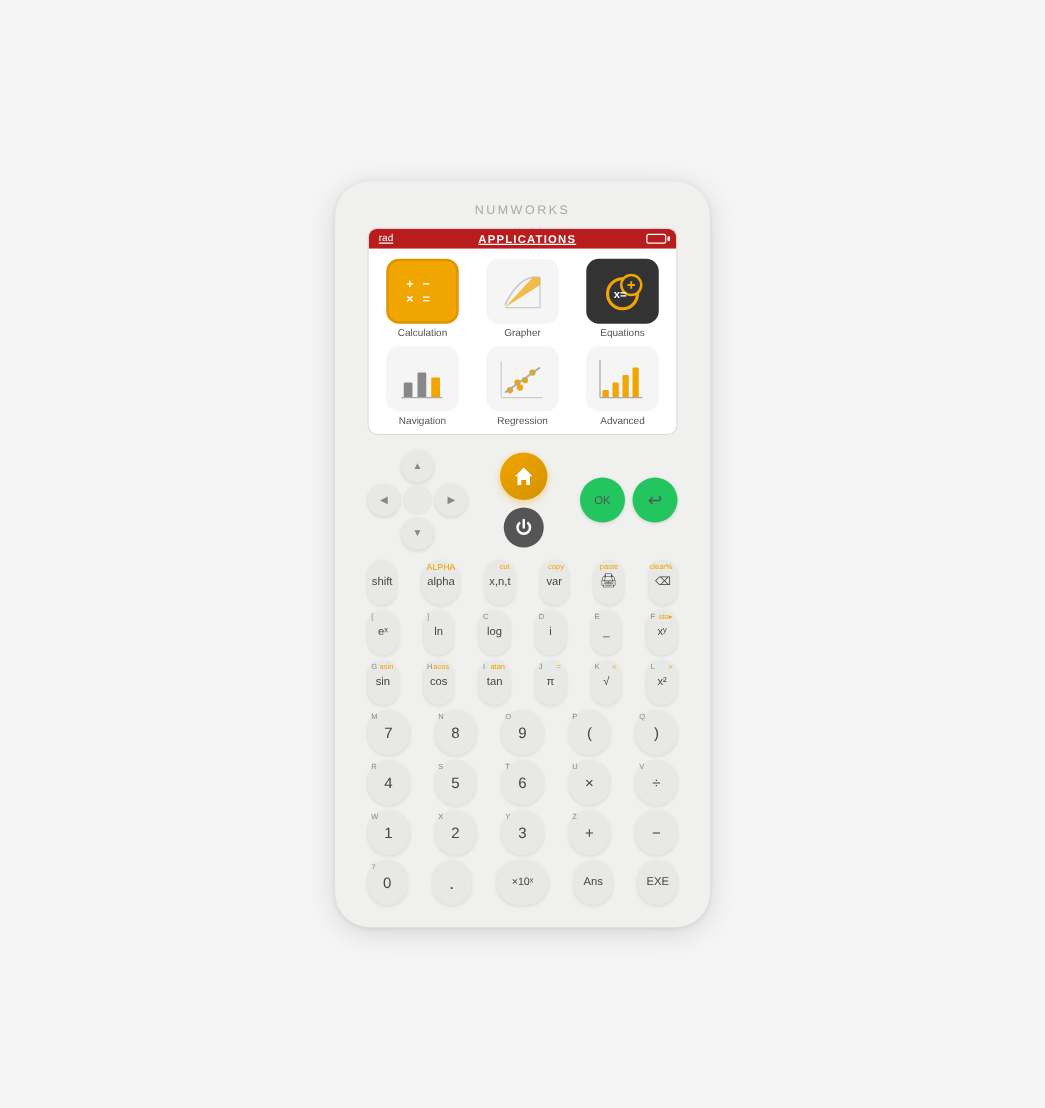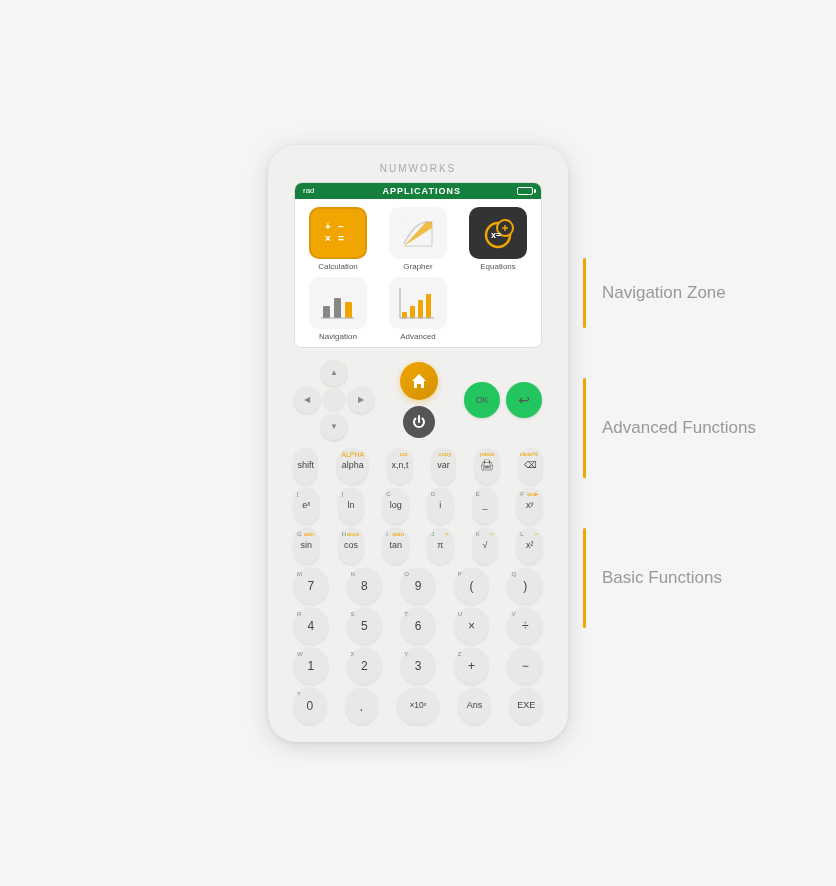--- a/index.html
+++ b/index.html
@@ -49,27 +49,28 @@
     .screen-bezel {
       width: 248px;
       background: #fff;
       border-radius: 8px;
       border: 1.5px solid #ddd;
       overflow: hidden;
       margin-bottom: 12px;
     }
 
     .screen-header {
-      background: #15803d;
+      background: #b91c1c;
       display: flex;
       align-items: center;
       justify-content: space-between;
       padding: 3px 8px;
       font-size: 9px;
       color: #fff;
+      text-decoration: underline;
     }
     .screen-header .title {
       font-size: 9px;
       letter-spacing: 1px;
       font-weight: 600;
       flex: 1;
       text-align: center;
       padding-left: 12px;
     }
     .screen-header .rad { font-size: 8px; }
@@ -350,20 +351,35 @@
             <svg width="44" height="38" viewBox="0 0 44 38">
               <rect x="7" y="22" width="7" height="12" rx="1" fill="#888"></rect>
               <rect x="18" y="14" width="7" height="20" rx="1" fill="#888"></rect>
               <rect x="29" y="18" width="7" height="16" rx="1" fill="#f0a500"></rect>
               <line x1="5" y1="34" x2="38" y2="34" stroke="#aaa" stroke-width="1"></line>
             </svg>
           </div>
           <span class="app-label">Navigation</span>
         </div>
 
+        <div class="app-item">
+          <div class="app-icon" style="background:#f5f5f5;">
+            <svg width="44" height="38" viewBox="0 0 44 38">
+              <circle cx="12" cy="28" r="2.5" fill="#f0a500"></circle>
+              <circle cx="18" cy="22" r="2.5" fill="#f0a500"></circle>
+              <circle cx="24" cy="20" r="2.5" fill="#f0a500"></circle>
+              <circle cx="30" cy="14" r="2.5" fill="#f0a500"></circle>
+              <circle cx="20" cy="26" r="2.5" fill="#f0a500"></circle>
+              <line x1="8" y1="30" x2="36" y2="10" stroke="#aaa" stroke-width="1.5"></line>
+              <line x1="5" y1="34" x2="38" y2="34" stroke="#ccc" stroke-width="1"></line>
+              <line x1="5" y1="5" x2="5" y2="34" stroke="#ccc" stroke-width="1"></line>
+            </svg>
+          </div>
+          <span class="app-label">Regression</span>
+        </div>
 
         <div class="app-item">
           <div class="app-icon" style="background:#f5f5f5;">
             <svg width="44" height="38" viewBox="0 0 44 38">
               <rect x="6" y="28" width="5" height="6" rx="1" fill="#f0a500"></rect>
               <rect x="14" y="22" width="5" height="12" rx="1" fill="#f0a500"></rect>
               <rect x="22" y="16" width="5" height="18" rx="1" fill="#f0a500"></rect>
               <rect x="30" y="10" width="5" height="24" rx="1" fill="#f0a500"></rect>
               <line x1="4" y1="34" x2="38" y2="34" stroke="#aaa" stroke-width="1"></line>
               <line x1="4" y1="4" x2="4" y2="34" stroke="#aaa" stroke-width="1"></line>
@@ -581,32 +597,14 @@
           <span class="key-main" style="font-size:9px;">Ans</span>
         </button>
         <button class="key">
           <span class="key-main" style="font-size:9px;">EXE</span>
         </button>
       </div>
 
     </div>
   </div>
 
-  <div style="position:absolute; right: 80px; top: 0; height: 886px; display:flex; flex-direction:column; justify-content:center; gap:0;">
-
-    <div style="display:flex; align-items:center; gap:16px; margin-bottom: 50px;">
-      <div style="width:3px; height:70px; background:#f0a500; border-radius:2px;"></div>
-      <span style="font-size:17px; color:#999; font-weight:300; white-space:nowrap;">Navigation Zone</span>
-    </div>
-
-    <div style="display:flex; align-items:center; gap:16px; margin-bottom: 50px;">
-      <div style="width:3px; height:100px; background:#f0a500; border-radius:2px;"></div>
-      <span style="font-size:17px; color:#999; font-weight:300; white-space:nowrap;">Advanced Functions</span>
-    </div>
-
-    <div style="display:flex; align-items:center; gap:16px;">
-      <div style="width:3px; height:100px; background:#f0a500; border-radius:2px;"></div>
-      <span style="font-size:17px; color:#999; font-weight:300; white-space:nowrap;">Basic Functions</span>
-    </div>
-
-  </div>
 
 </div>
 
 </body></html>

